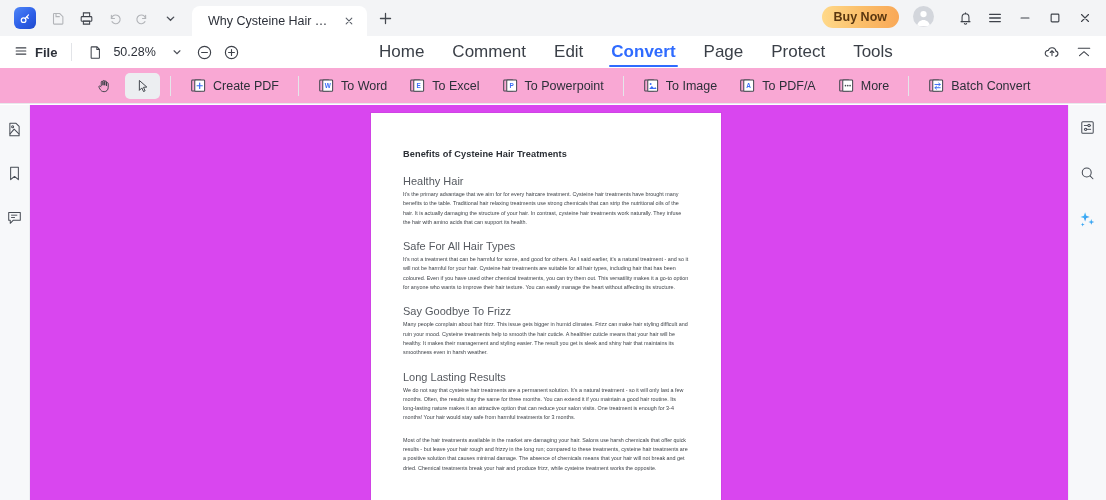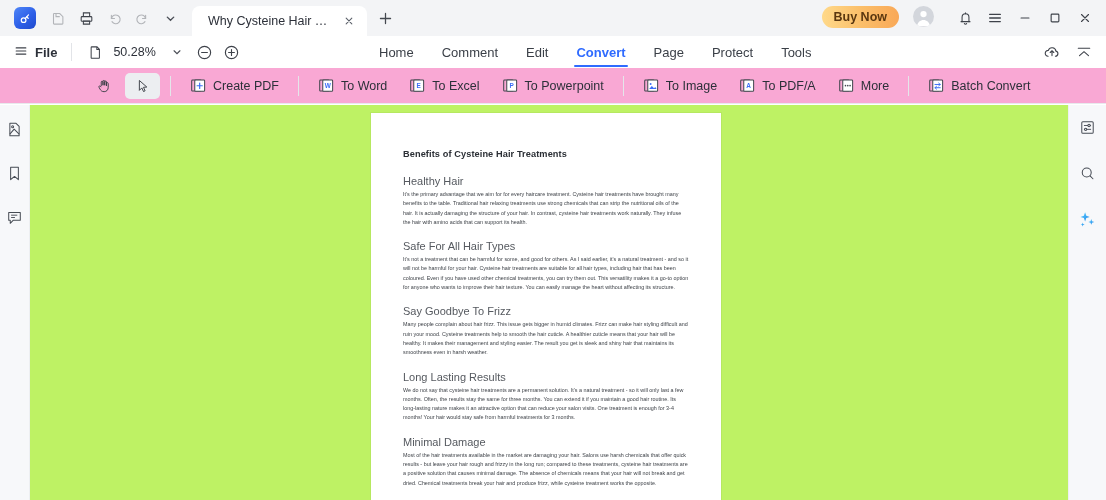--- a/index.html
+++ b/index.html
@@ -88,21 +88,21 @@
   .vsep { width:1px; height:18px; background:#e2e4e8; margin:0 14px; }
   .zoom-group { display: flex; align-items: center; gap: 9px; }
   .zoom-val { font-size: 12.5px; color:#2c3039; min-width: 46px; }
   .zoom-ic { width:18px; height:18px; display:flex; align-items:center; justify-content:center; color:#45494f; }
 
   .ribbon-tabs {
     position:absolute; left: 365px; top: 0; height: 32px;
     display:flex; align-items:center; gap: 0;
   }
   .rtab {
-    height: 32px; padding: 0 14px; font-size: 13px; color: #3a3f47;
+    height: 32px; padding: 0 14px; font-size: 17px; color: #3a3f47;
     display:flex; align-items:center; position: relative;
   }
   .rtab.active { color: #2f6bff; font-weight: bold; }
   .rtab.active::after {
     content:""; position:absolute; left: 12px; right: 12px; bottom: 1px;
     height: 2px; background: #2f6bff; border-radius: 1px;
   }
   .menu-right {
     margin-left: auto; display: flex; align-items: center; gap: 12px; padding-right: 12px;
   }
@@ -134,21 +134,21 @@
     background: #f7f8fa; border-left: 1px solid #edeff2;
     display:flex; flex-direction: column; align-items:center; padding-top: 10px; gap: 22px;
   }
   .sidebtn {
     width: 24px; height: 24px; display:flex; align-items:center; justify-content:center;
     color: #464b54;
   }
 
   .canvas {
     position:absolute; top:105px; left:30px; right:38px; height: 395px;
-    background: #bef264; overflow:hidden;
+    background: #d946ef; overflow:hidden;
   }
   .page {
     position:absolute; top: 8px; left: 341px; width: 350px; min-height: 400px;
     background: #ffffff;
     box-shadow: 0 0 0 1px rgba(0,0,0,0.04);
   }
   .doc { padding: 36px 32px 0 32px; color: #3c4043; }
   .doc-title {
     font-size: 9.2px; font-weight: bold; color: #2b2f35;
     margin-bottom: 16px; letter-spacing: .1px;
@@ -518,20 +518,19 @@
         </div>
         <div>
           <div class="sec-h">Say Goodbye To Frizz</div>
           <p class="sec-p">Many people complain about hair frizz. This issue gets bigger in humid climates. Frizz can make hair styling difficult and ruin your mood. Cysteine treatments help to smooth the hair cuticle. A healthier cuticle means that your hair will be healthy. It makes their management and styling easier. The result you get is sleek and shiny hair that maintains its smoothness even in harsh weather.</p>
         </div>
         <div>
           <div class="sec-h">Long Lasting Results</div>
           <p class="sec-p">We do not say that cysteine hair treatments are a permanent solution. It's a natural treatment - so it will only last a few months. Often, the results stay the same for three months. You can extend it if you maintain a good hair routine. Its long-lasting nature makes it an attractive option that can reduce your salon visits. One treatment is enough for 3-4 months! Your hair would stay safe from harmful treatments for 3 months.</p>
         </div>
         <div>
-          <div class="sec-h">Minimal Damage</div>
           <p class="sec-p">Most of the hair treatments available in the market are damaging your hair. Salons use harsh chemicals that offer quick results - but leave your hair rough and frizzy in the long run; compared to these treatments, cysteine hair treatments are a positive solution that causes minimal damage. The absence of chemicals means that your hair will not break and get dried. Chemical treatments break your hair and produce frizz, while cysteine treatment works the opposite.</p>
         </div>
       </div>
     </div>
   </div>
 
 </div>
 
 </body></html>

